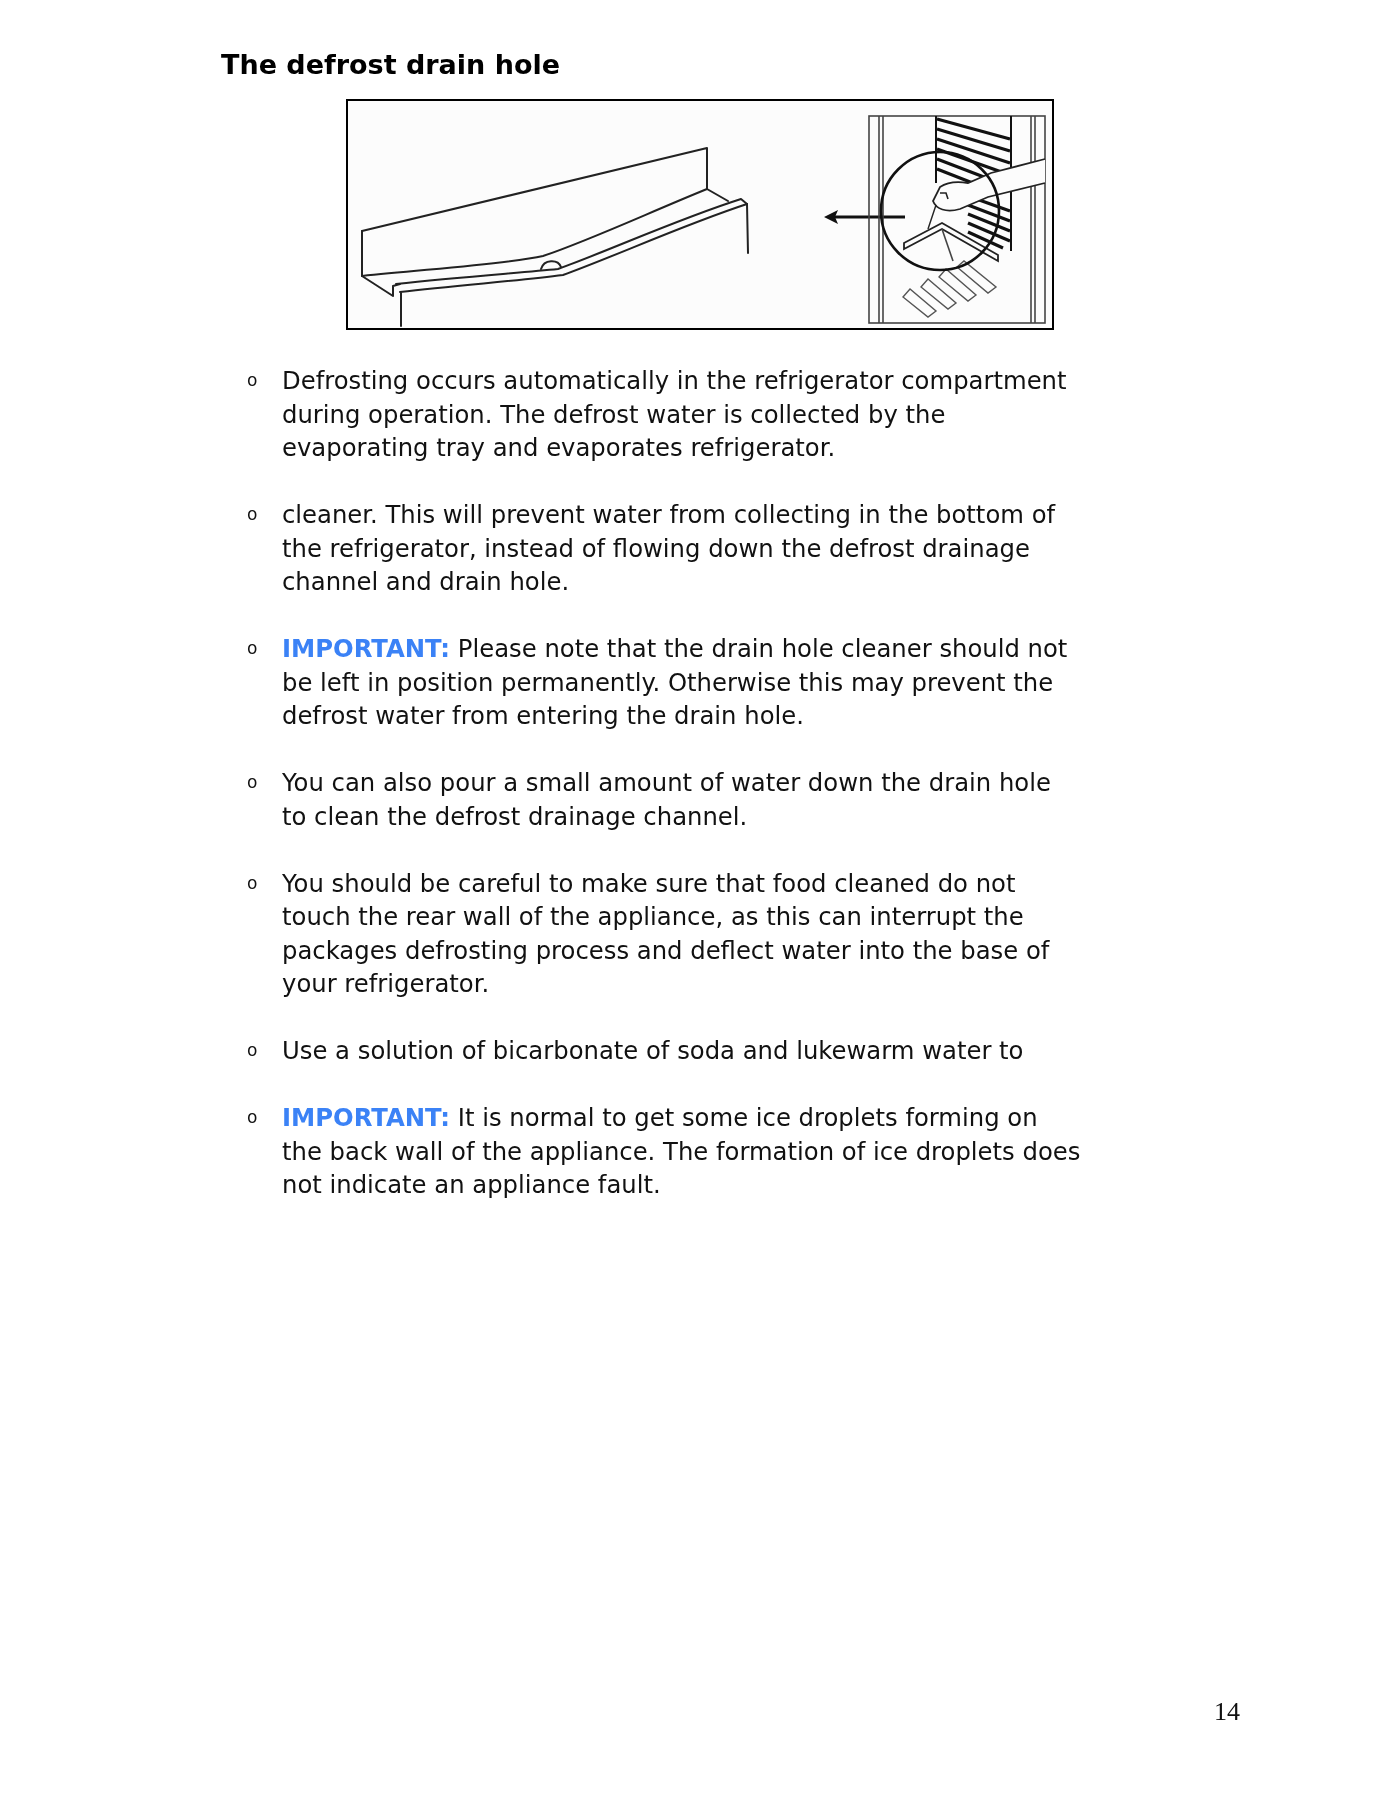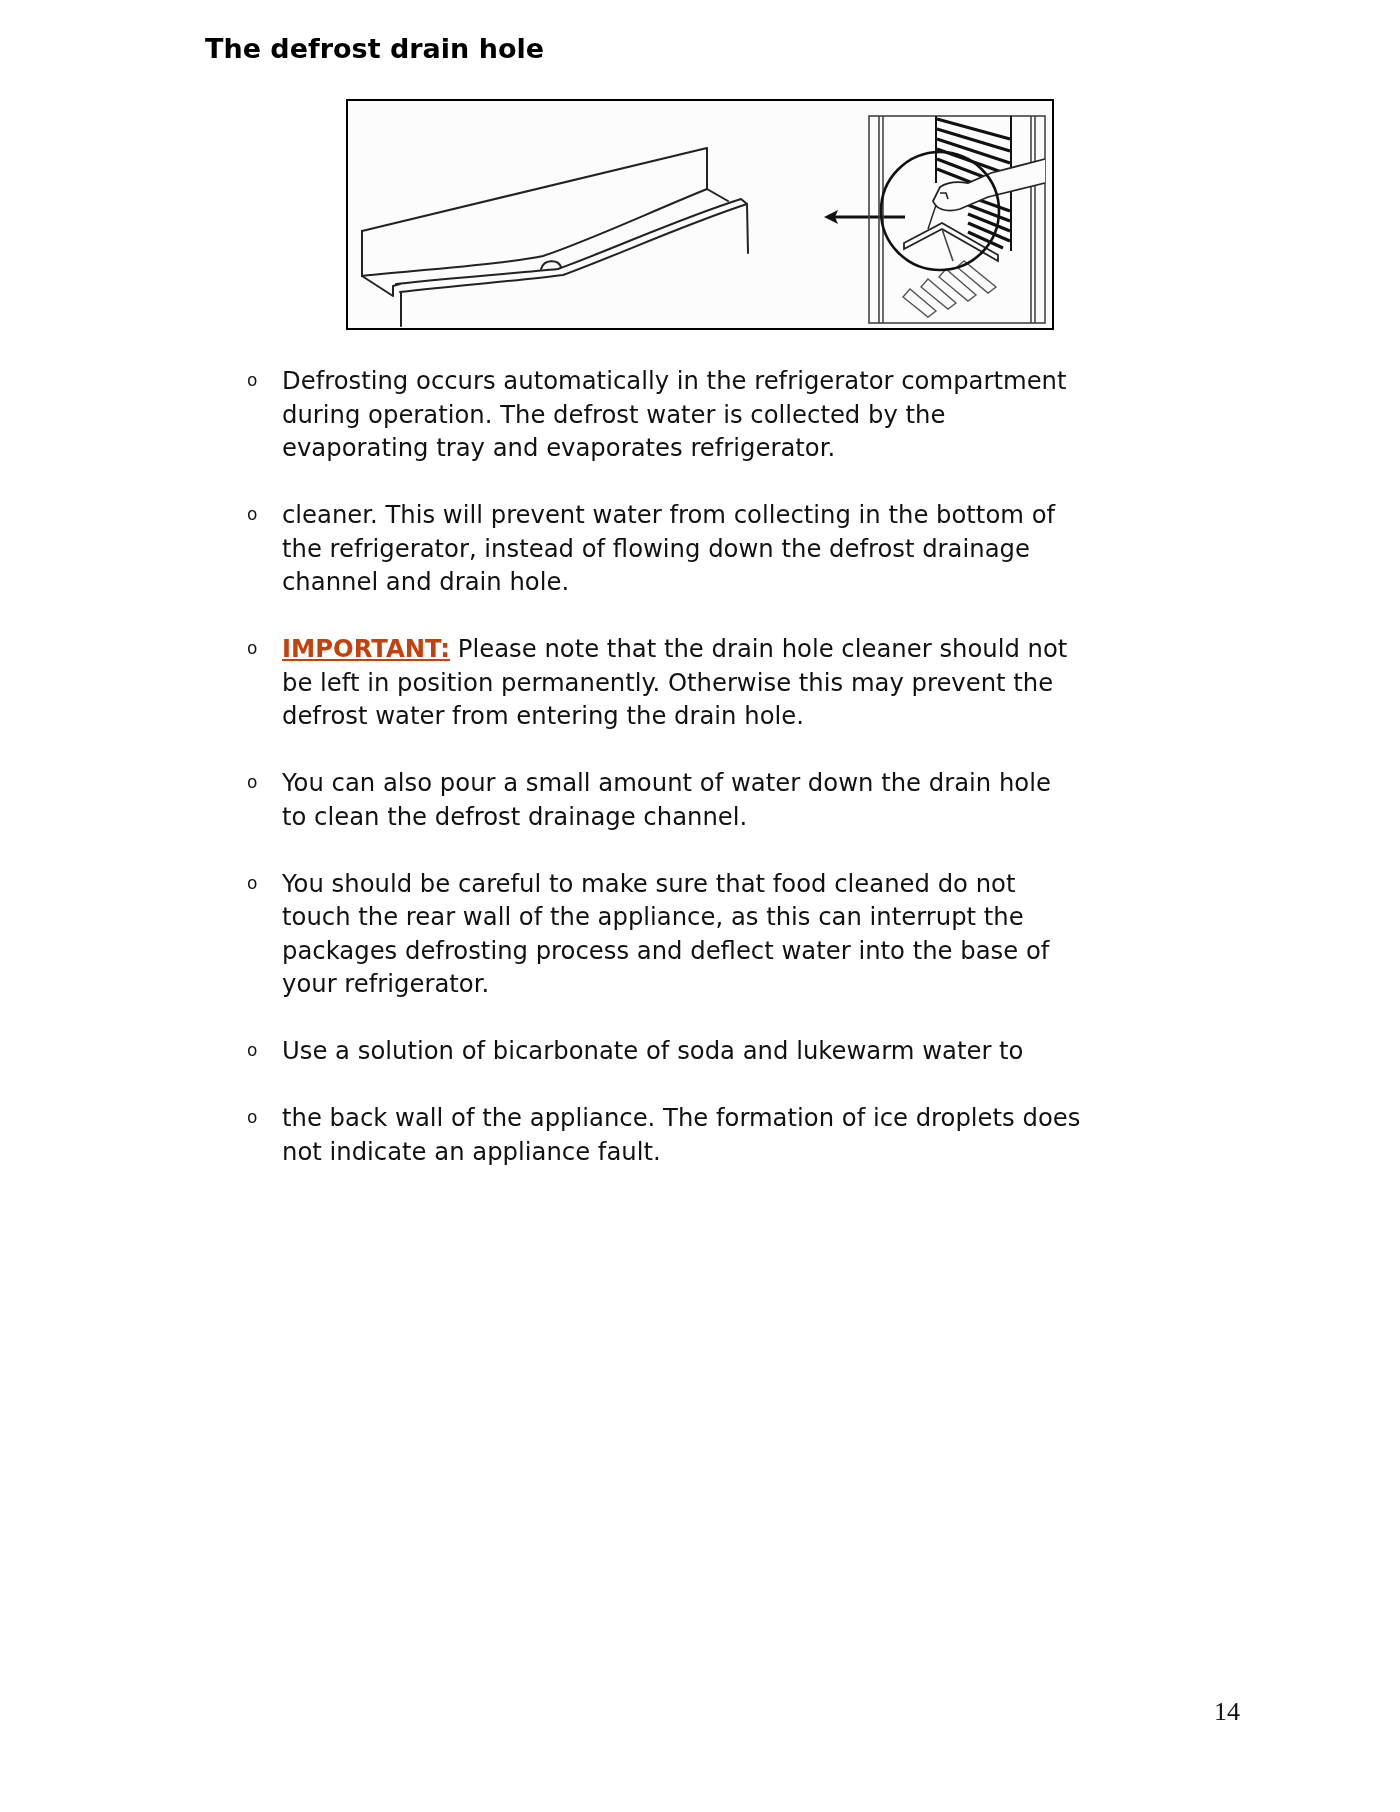--- a/index.html
+++ b/index.html
@@ -18,21 +18,21 @@
     .page-title {
       position: absolute;
       left: 205px;
       top: 32px;
       font-family: "DejaVu Sans", sans-serif;
       font-weight: bold;
       font-size: 27px;
       line-height: 34px;
       color: #000;
       white-space: nowrap;
-      margin: 0;
+      margin: 16px;
     }
     .figure {
       position: absolute;
       left: 346px;
       top: 99px;
       width: 704px;
       height: 227px;
       border: 2px solid #000;
       background: #fcfcfc;
     }
@@ -67,22 +67,21 @@
       font-family: "DejaVu Sans", sans-serif;
       font-size: 17px;
       line-height: 33.5px;
       color: #111;
     }
     .bullet-line {
       display: block;
     }
     .strong {
       font-weight: bold;
-      color: #c2410c;
-      text-decoration: underline;
+      color: #3b82f6;
     }
     .page-number {
       position: absolute;
       left: 1166px;
       top: 1697px;
       font-family: "Liberation Serif", serif;
       font-size: 26px;
       line-height: 30px;
       color: #111;
       margin-left: 48px;
@@ -190,18 +189,19 @@
     <span class="bullet-line">touch the rear wall of the appliance, as this can interrupt the</span>
     <span class="bullet-line">packages defrosting process and deflect water into the base of</span>
     <span class="bullet-line">your refrigerator.</span>
   </li>
   <li class="bullet-item">
     <span class="bullet-marker">o</span>
     <span class="bullet-line">Use a solution of bicarbonate of soda and lukewarm water to</span>
   </li>
   <li class="bullet-item">
     <span class="bullet-marker">o</span>
+    <span class="bullet-line"><span class="strong">IMPORTANT:</span><span style="white-space:pre"> It is normal to get some ice droplets forming on</span></span>
     <span class="bullet-line">the back wall of the appliance. The formation of ice droplets does</span>
     <span class="bullet-line">not indicate an appliance fault.</span>
   </li>
 </ul>
 
 <div class="page-number">14</div>
 
 </body></html>

